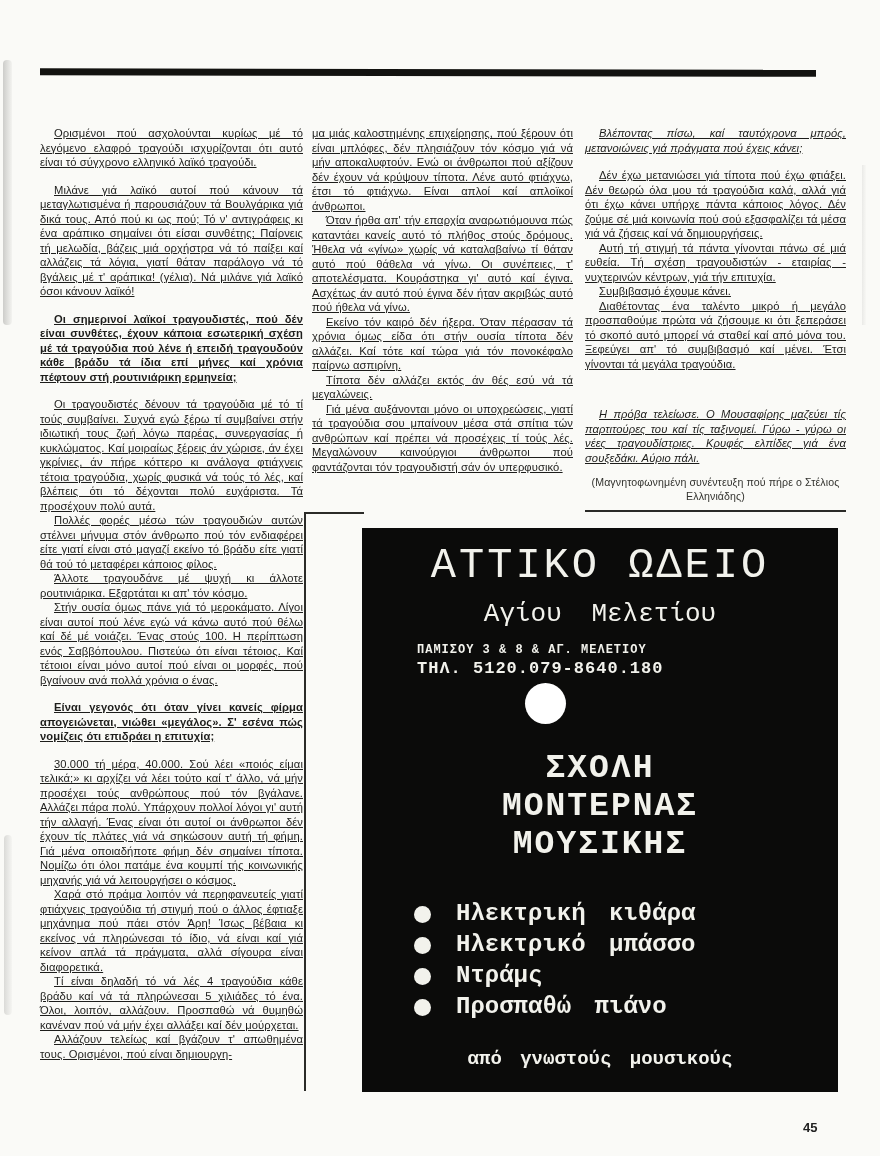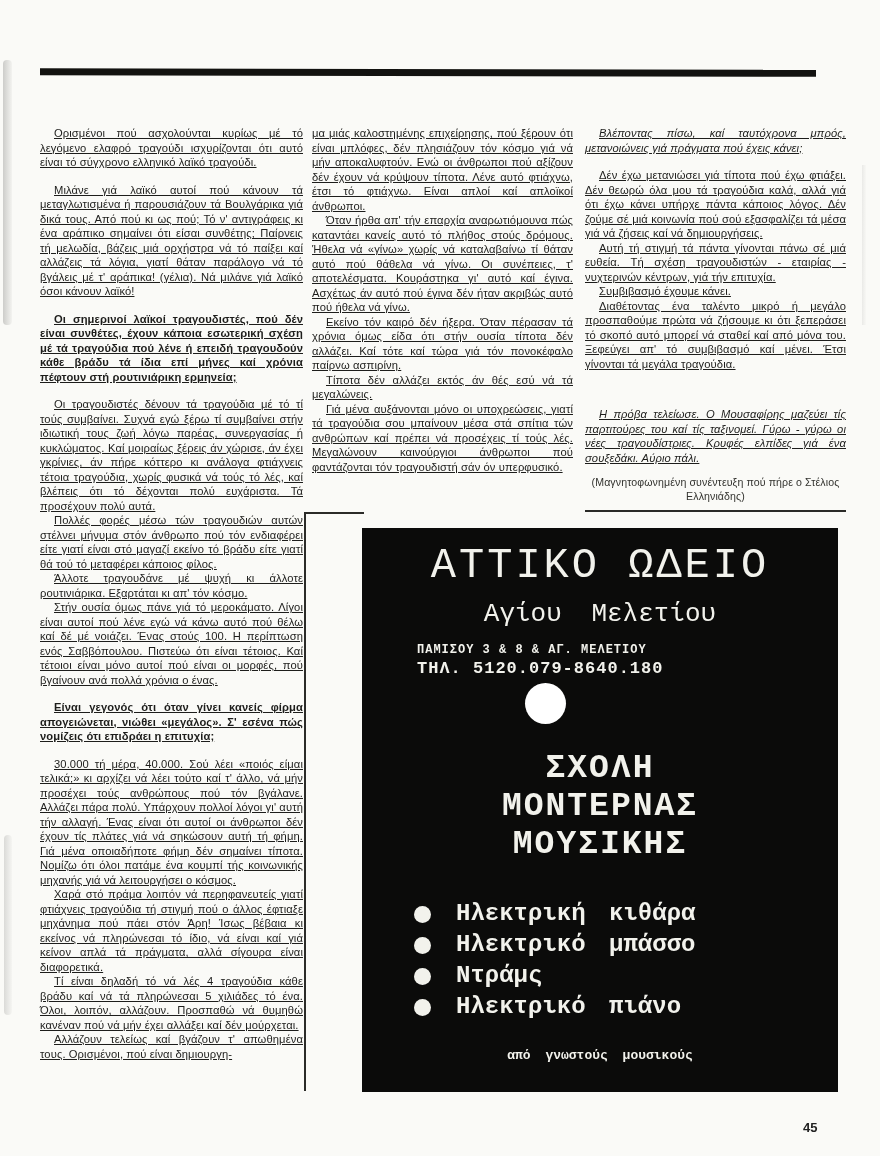--- a/index.html
+++ b/index.html
@@ -49,21 +49,21 @@
   .ad-phone{font-size:17px;letter-spacing:1px;margin-top:2px;}
   .ad-dot{position:absolute;left:163px;top:155px;width:41px;height:41px;border-radius:50%;background:#ffffff;}
   .ad-school{margin-top:72px;font-weight:bold;font-size:33px;line-height:38px;letter-spacing:2px;}
   .ad-courses{list-style:none;margin:34px 0 0 52px;padding:0;text-align:left;}
   .ad-courses li{
     font-weight:bold;font-size:24px;line-height:31px;word-spacing:9px;position:relative;padding-left:42px;
   }
   .ad-courses li::before{
     content:"";position:absolute;left:0;top:8px;width:17px;height:17px;border-radius:50%;background:#f2f2ec;
   }
-  .ad-footer{margin-top:26px;font-weight:bold;font-size:13px;word-spacing:7px;}
+  .ad-footer{margin-top:26px;font-weight:bold;font-size:19px;word-spacing:7px;}
   
   .page-number{position:absolute;left:803px;top:1120px;font-size:13px;font-weight:bold;color:#222;}
 </style>
 </head>
 <body>
 
 <div class="page">
 
   <div class="noise-streak streak-a"></div>
   <div class="noise-streak streak-b"></div>
@@ -119,20 +119,20 @@
     <div class="ad-dot"></div>
     <div class="ad-school">
       <div>ΣΧΟΛΗ</div>
       <div>ΜΟΝΤΕΡΝΑΣ</div>
       <div>ΜΟΥΣΙΚΗΣ</div>
     </div>
     <ul class="ad-courses">
         <li>Ηλεκτρική κιθάρα</li>
         <li>Ηλεκτρικό μπάσσο</li>
         <li>Ντράμς</li>
-        <li>Ηλεκτρικό πιάνο</li>
+        <li>Προσπαθώ πιάνο</li>
       </ul>
     <div class="ad-footer">από γνωστούς μουσικούς</div>
   </div>
 
   <div class="page-number">45</div>
 
 </div>
 
 </body></html>

